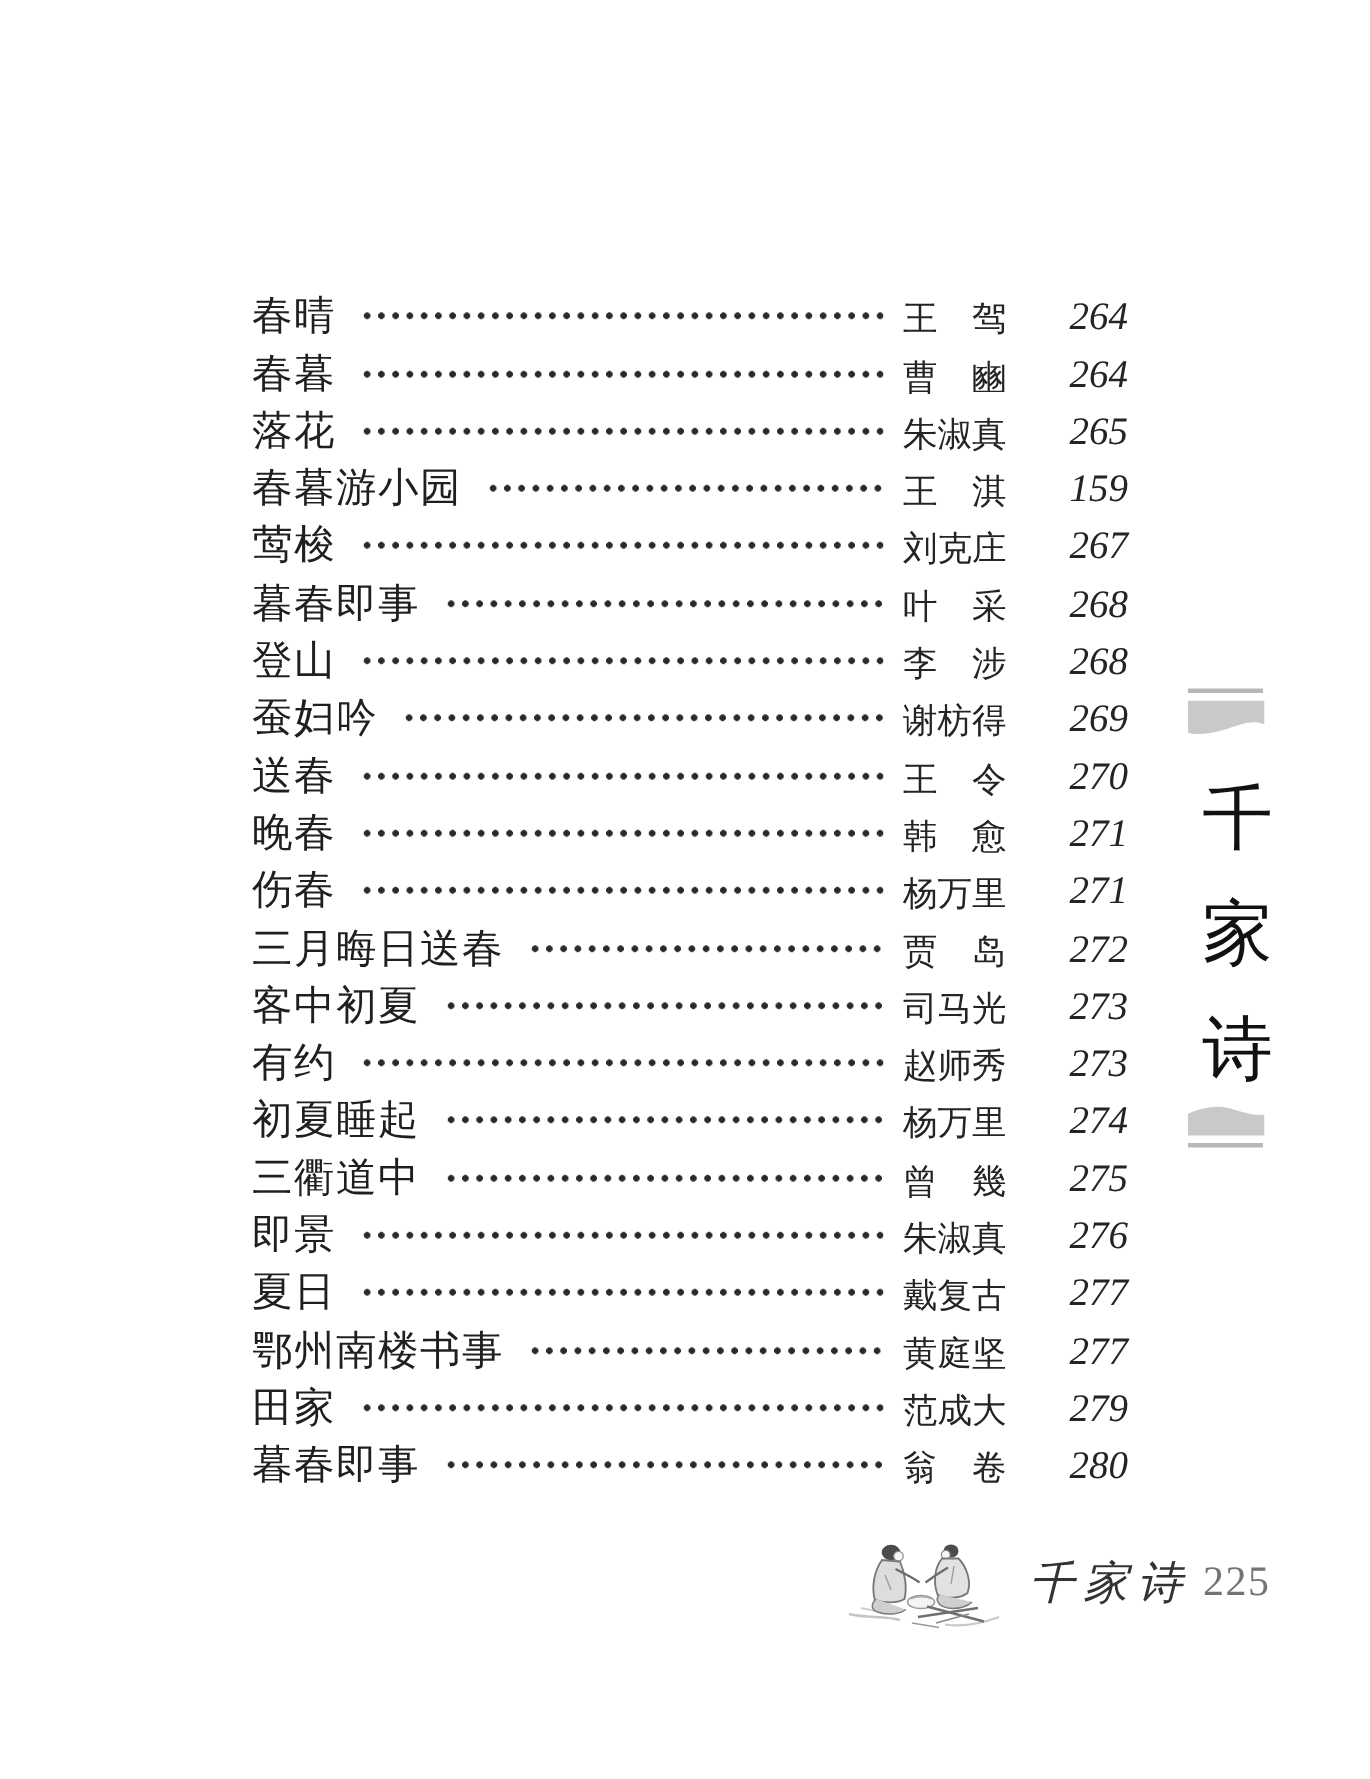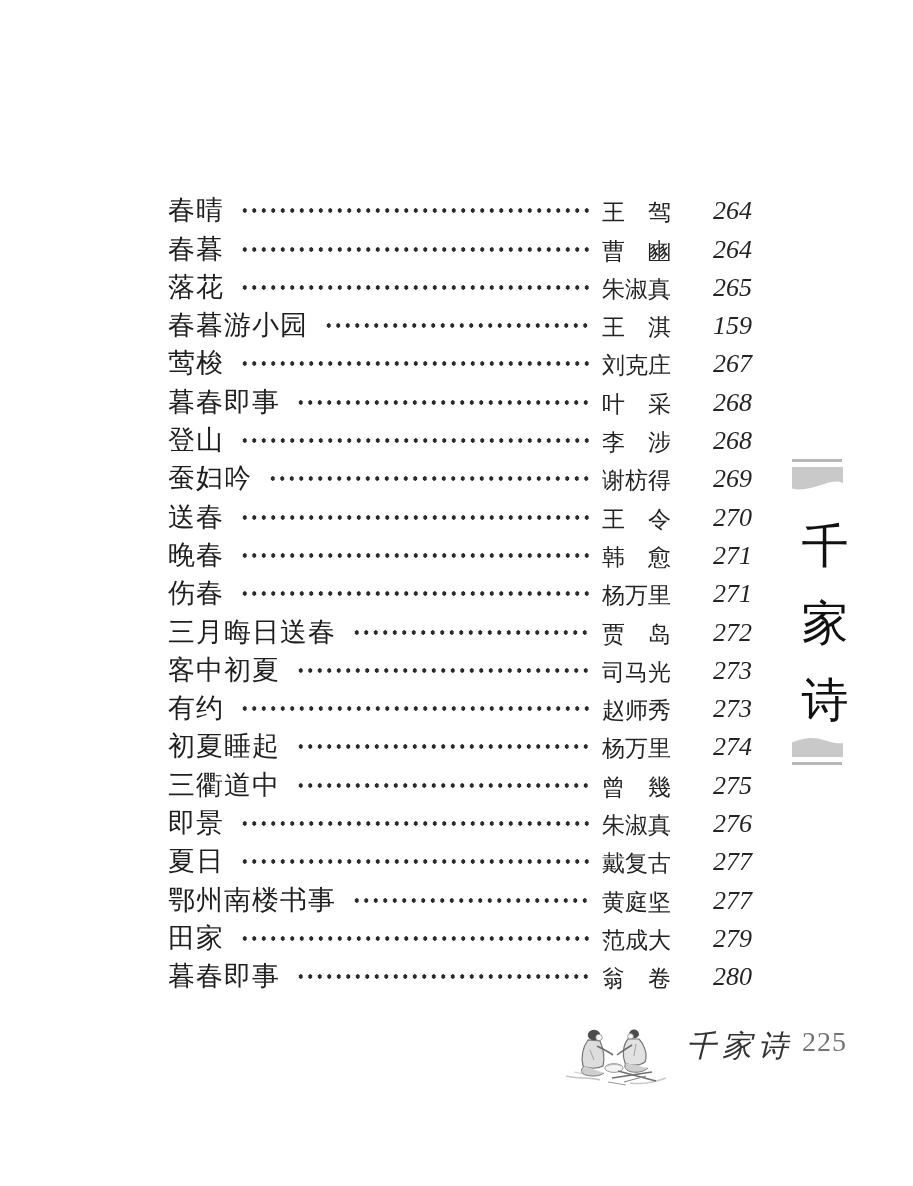--- a/index.html
+++ b/index.html
@@ -88,21 +88,21 @@
     letter-spacing: 0;
   }
   .tab-char { display: block; height: 77px; }
 
   
   .footer {
     position: absolute;
     left: 560px;
     top: 1026px;
     display: flex;
-    align-items: flex-start;
+    align-items: center;
   }
   .footer-illustration { width: 112px; height: 62px; flex: none; }
   .footer-illustration svg { display: block; width: 112px; height: 62px; }
   .footer-book-title {
     margin-left: 14px;
     margin-bottom: 4px;
     font-size: 30px;
     font-style: italic;
     letter-spacing: 6px;
     color: #333333;

